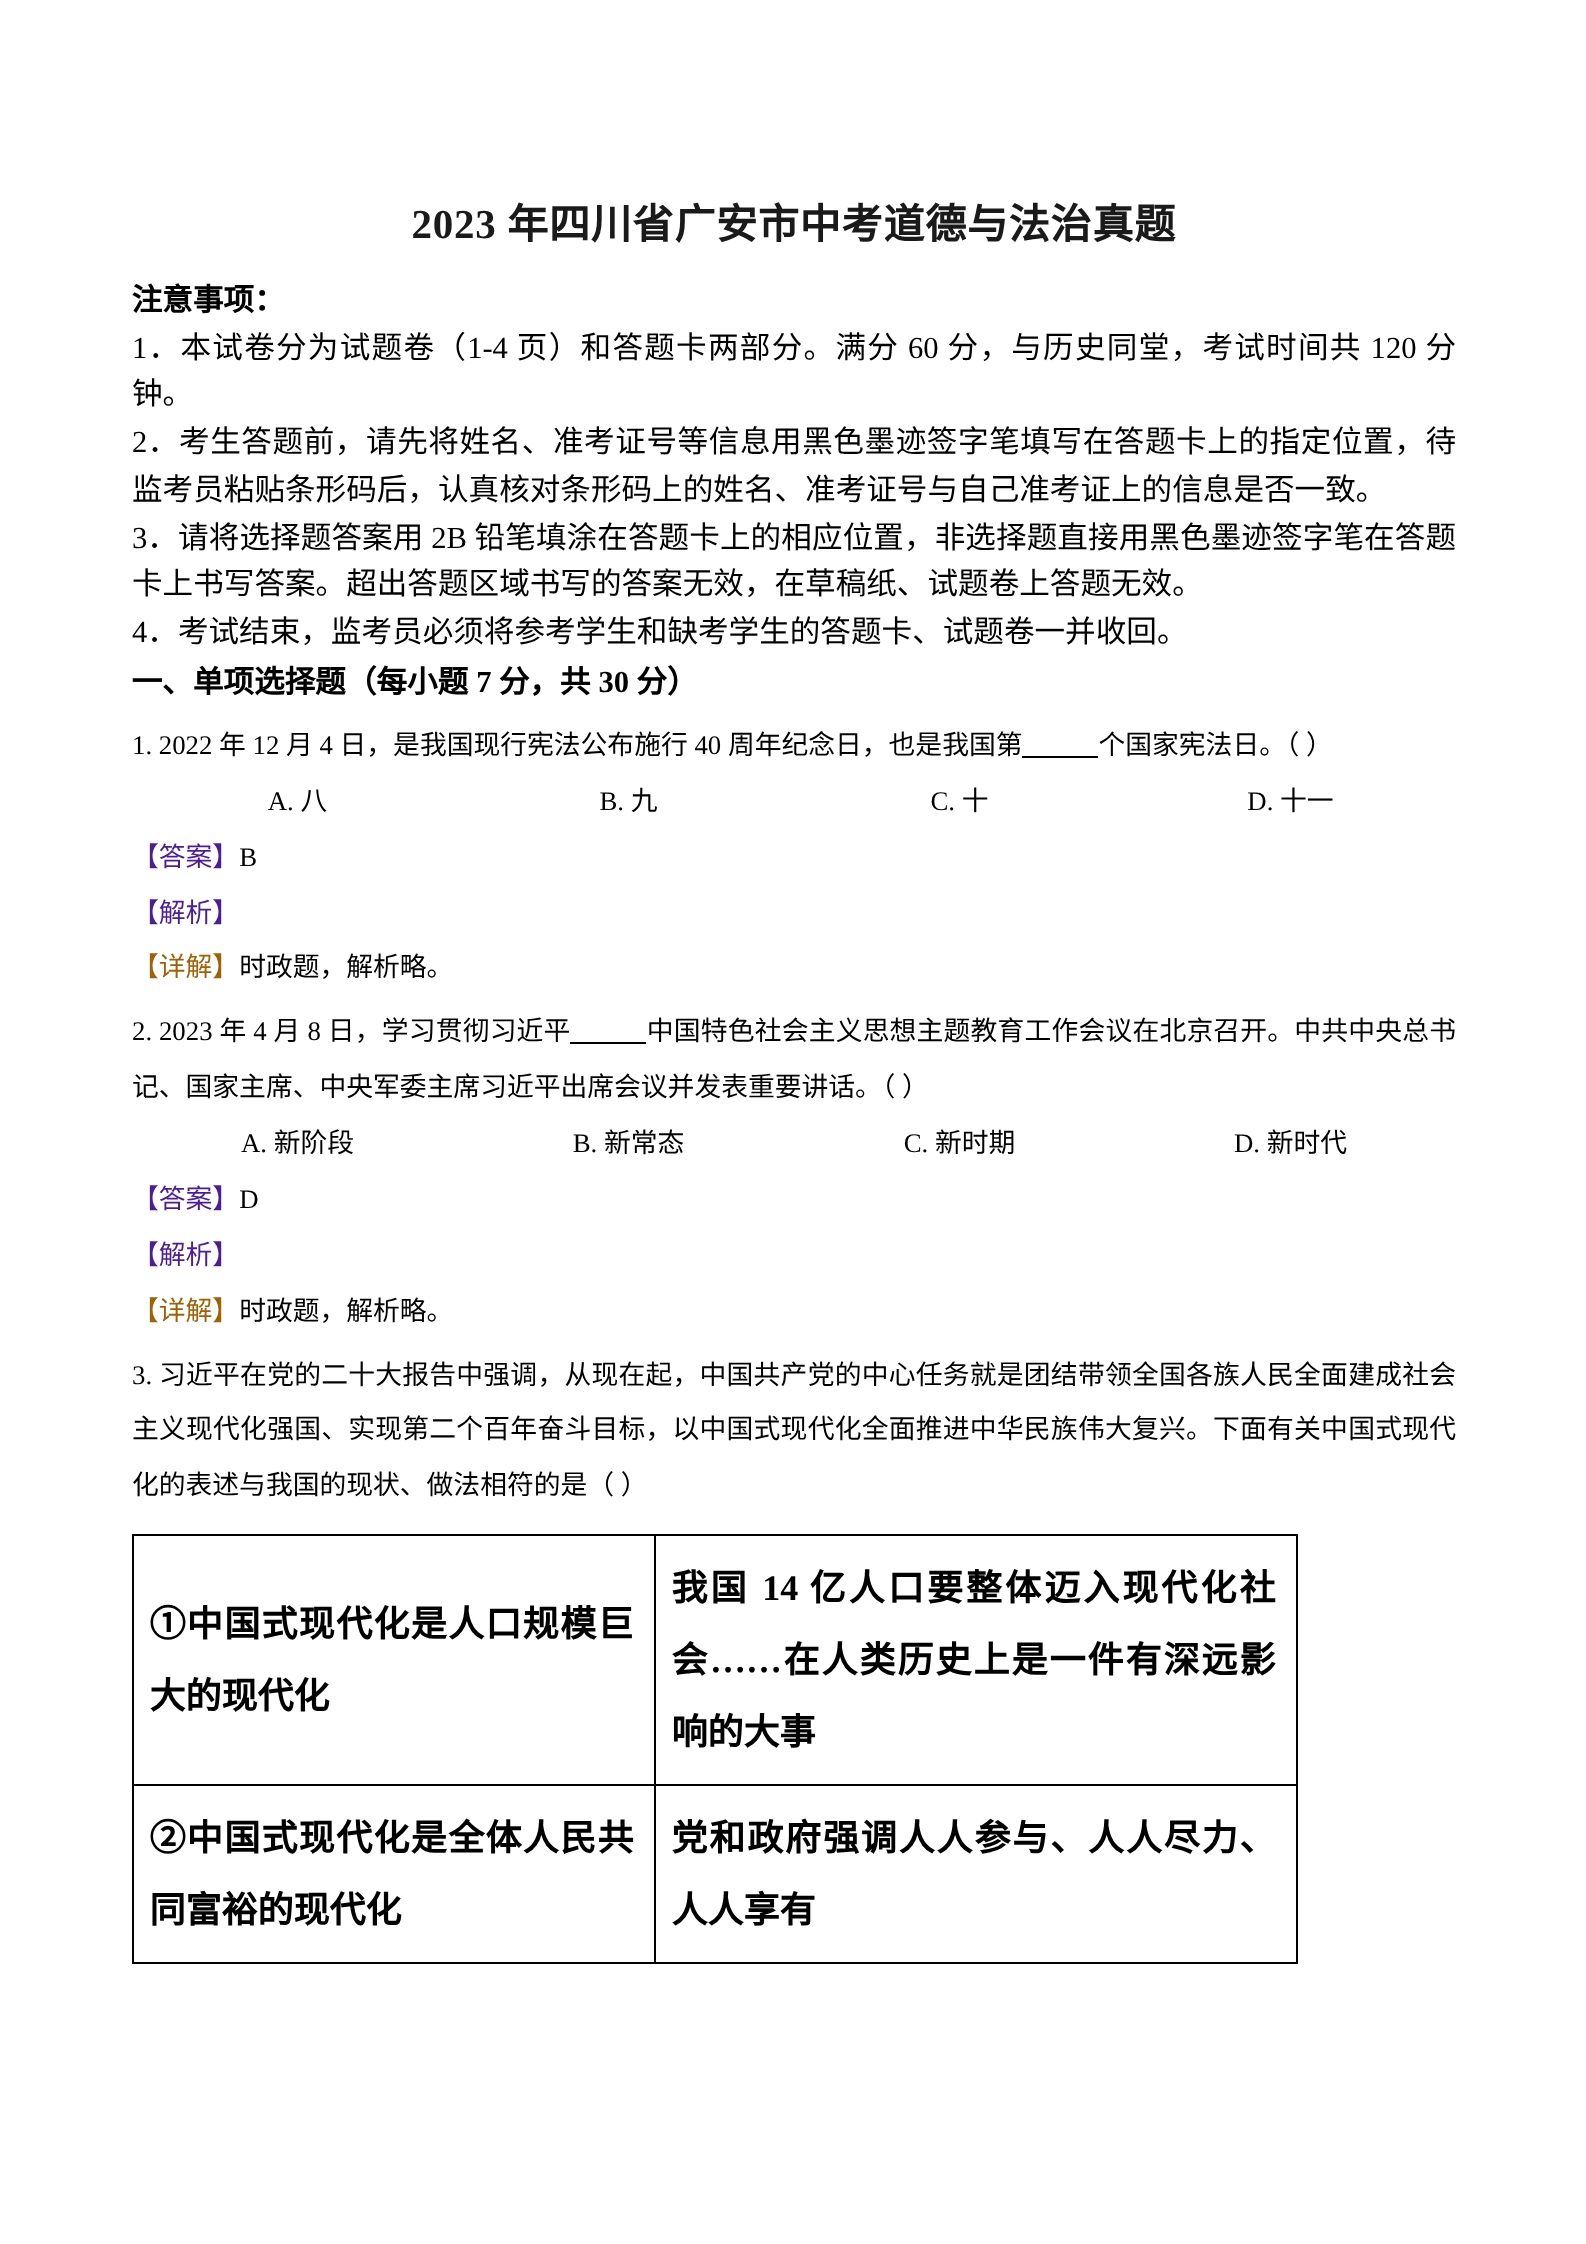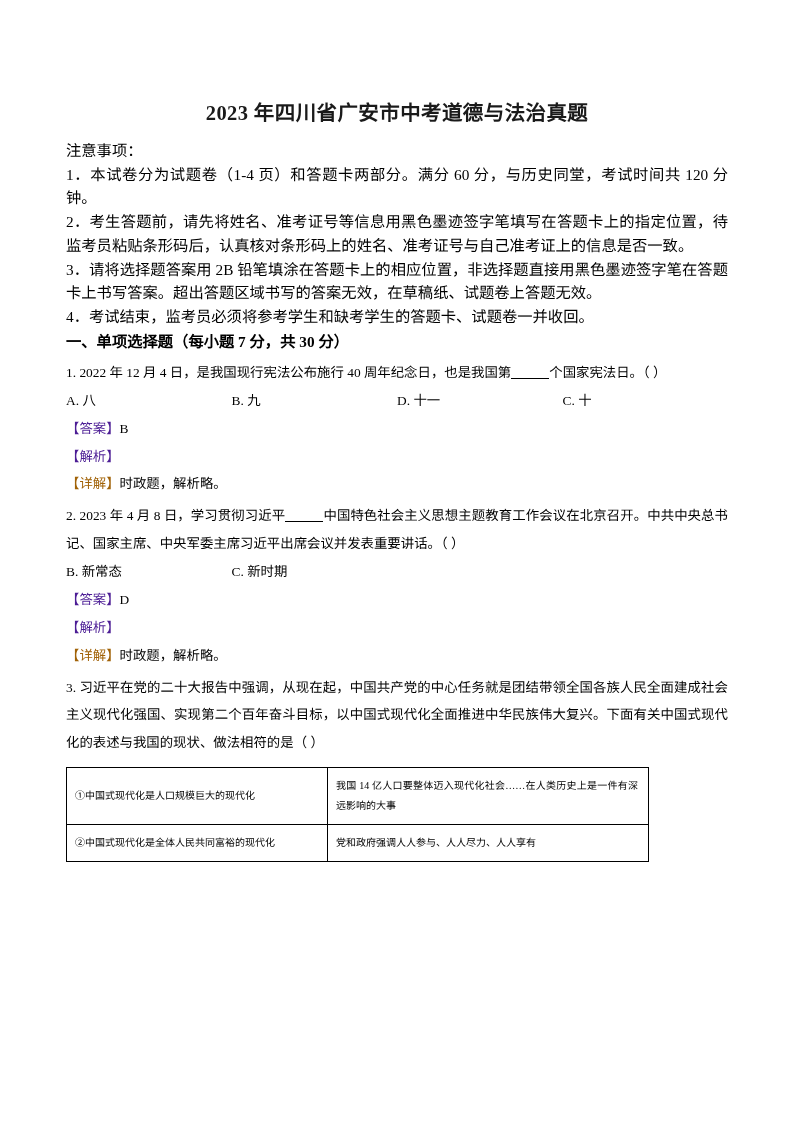--- a/index.html
+++ b/index.html
@@ -40,21 +40,21 @@
     font-weight: bold;
     letter-spacing: 0.4px;
     line-height: 1.4;
     margin: 0 0 11px 0;
     color: #1a1a1a;
   }
 
   
   .notice-head {
     font-size: 15.3px;
-    font-weight: normal;
+    font-weight: bold;
     line-height: 1.52;
     margin: 0 0 1px 0;
   }
   .notice-item {
     font-size: 15.3px;
     font-weight: normal;
     line-height: 1.52;
     margin: 0 0 1px 0;
     text-align: justify;
     text-justify: inter-ideograph;
@@ -85,20 +85,21 @@
     border-bottom: 1px solid #000;
     vertical-align: -2px;
   }
 
   .options {
     display: flex;
     font-size: 13.4px;
     line-height: 2.08;
     margin: 0;
     padding: 0;
+    text-align: center;
   }
   .opt {
     flex: 0 0 25%;
     white-space: nowrap;
   }
   .opt .opt-letter {
     font-family: "Liberation Serif", serif;
   }
 
   .ans-line {
@@ -118,26 +119,27 @@
 
   
   .q-table {
     border-collapse: collapse;
     width: 544px;
     margin: 10px 0 0 0;
     table-layout: fixed;
   }
   .q-table td {
     border: 1px solid #000000;
-    font-size: 10px;
+    font-size: 18px;
     line-height: 2.0;
     padding: 8px 10px 8px 8px;
     vertical-align: middle;
     text-align: justify;
     text-justify: inter-ideograph;
+    font-weight: bold;
   }
   .q-table td.col-left {
     width: 242px;
   }
   .q-table td.col-right {
     width: 302px;
   }
 </style>
 </head>
 <body>
@@ -158,41 +160,45 @@
     <p class="section-heading">一、单项选择题（每小题 7 分，共 30 分）</p>
 
     <div class="question">
       <p class="q-stem"><span>1. 2022 年 12 月 4 日，是我国现行宪法公布施行 40 周年纪念日，也是我国第</span><span class="blank-fill"></span><span>个国家宪法日。（      ）</span></p>
 
       <div class="options">
         <div class="opt"><span class="opt-letter">A.</span>
           <span>八</span></div>
         <div class="opt"><span class="opt-letter">B.</span>
           <span>九</span></div>
+        <div class="opt"><span class="opt-letter">C.</span>
+          <span>十</span></div>
         <div class="opt"><span class="opt-letter">D.</span>
           <span>十一</span></div>
-        <div class="opt"><span class="opt-letter">C.</span>
-          <span>十</span></div>
       </div>
 
       <p class="ans-line"><span class="marker-blue">【答案】</span><span class="ans-value">B</span></p>
 
       <p class="ans-line"><span class="marker-blue">【解析】</span></p>
 
       <p class="ans-line"><span class="marker-black">【详解】</span><span>时政题，解析略。</span></p>
     </div>
 
     <div class="question">
       <p class="q-stem"><span>2. 2023 年 4 月 8 日，学习贯彻习近平</span><span class="blank-fill"></span><span>中国特色社会主义思想主题教育工作会议在北京召开。中共中央总书记、国家主席、中央军委主席习近平出席会议并发表重要讲话。（      ）</span></p>
 
       <div class="options">
+        <div class="opt"><span class="opt-letter">A.</span>
+          <span>新阶段</span></div>
         <div class="opt"><span class="opt-letter">B.</span>
           <span>新常态</span></div>
         <div class="opt"><span class="opt-letter">C.</span>
           <span>新时期</span></div>
+        <div class="opt"><span class="opt-letter">D.</span>
+          <span>新时代</span></div>
       </div>
 
       <p class="ans-line"><span class="marker-blue">【答案】</span><span class="ans-value">D</span></p>
 
       <p class="ans-line"><span class="marker-blue">【解析】</span></p>
 
       <p class="ans-line"><span class="marker-black">【详解】</span><span>时政题，解析略。</span></p>
     </div>
 
     <div class="question">

